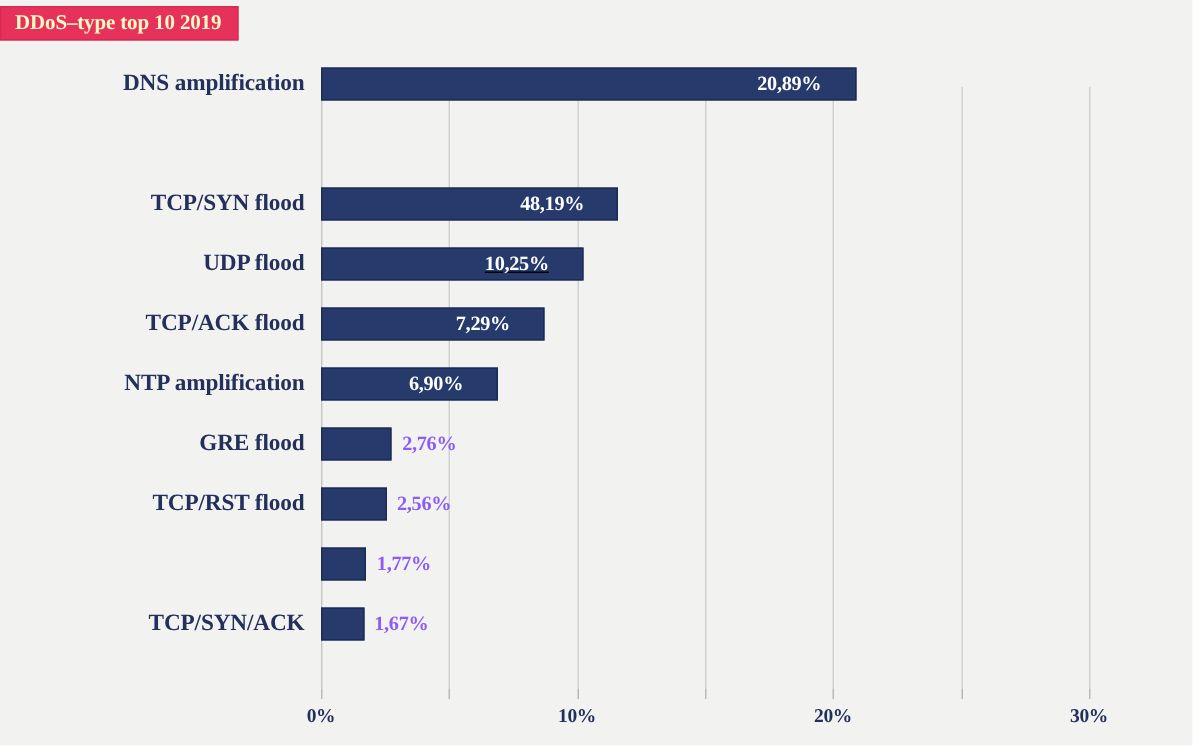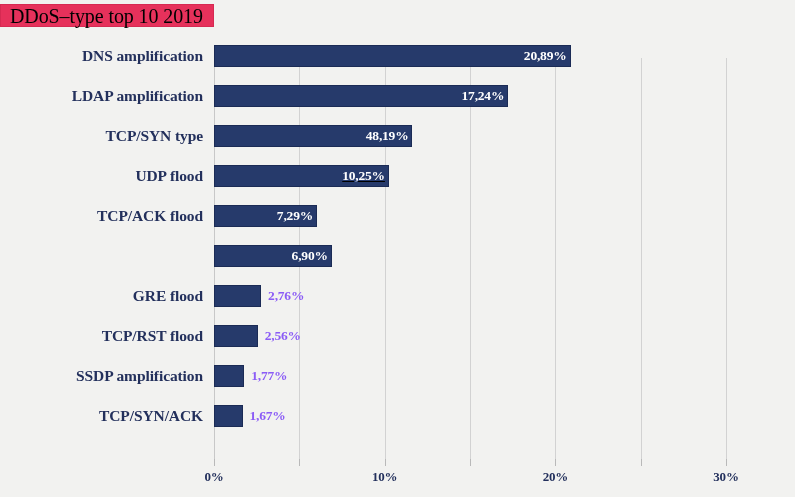--- a/index.html
+++ b/index.html
@@ -24,23 +24,23 @@
     height: 23px;
     padding: 0 10px 0 9px;
     background: #e6315b;
     border: 1px solid #d62a52;
     box-sizing: border-box;
     display: flex;
     align-items: center;
     z-index: 5;
   }
   #title-badge .title-text {
-    color: #000000;
-    font-size: 20px;
-    font-weight: normal;
+    color: #fef9c3;
+    font-size: 14px;
+    font-weight: bold;
     letter-spacing: -0.1px;
     white-space: nowrap;
     line-height: 1;
   }
 
   
   #plot {
     position: absolute;
     left: 0px;
     top: 36px;
@@ -117,21 +117,21 @@
     border: 1px solid #1b2b55;
     box-sizing: border-box;
     display: flex;
     align-items: center;
     justify-content: flex-end;
   }
   .bar-value-in {
     color: #ffffff;
     font-size: 13.5px;
     font-weight: bold;
-    padding-right: 3px;
+    padding-right: 22px;
     letter-spacing: -0.2px;
     white-space: nowrap;
     line-height: 1;
   }
   .bar-value-out {
     position: absolute;
     top: 9px;
     height: 22px;
     display: flex;
     align-items: center;
@@ -189,61 +189,55 @@
         <div class="tickmark" style="left: 726px;"></div>
       </div>
 
     <div id="rows">
         <div class="row" style="top: 0px;">
           <div class="cat-label">DNS amplification</div>
           <div class="bar" title="DNS amplification 20,89%" style="width: 356.523px;">
             <span class="bar-value-in">20,89%</span>
           </div>
         </div>
-        <div class="row" style="top: 40px;">
-          <div class="cat-label">LDAP amplification</div>
-          <div class="bar" title="LDAP amplification 17,24%" style="width: 294.229px;">
-            <span class="bar-value-in">17,24%</span>
-          </div>
-        </div>
         <div class="row" style="top: 80px;">
-          <div class="cat-label">TCP/SYN type</div>
+          <div class="cat-label">TCP/SYN flood</div>
           <div class="bar" title="TCP/SYN flood 11,63%" style="width: 198.485px;">
             <span class="bar-value-in">48,19%</span>
           </div>
         </div>
         <div class="row" style="top: 120px;">
           <div class="cat-label">UDP flood</div>
           <div class="bar" title="UDP flood 10,25%" style="width: 174.933px; text-decoration: underline;">
             <span class="bar-value-in">10,25%</span>
           </div>
         </div>
         <div class="row" style="top: 160px;">
           <div class="cat-label">TCP/ACK flood</div>
-          <div class="bar" title="TCP/ACK flood 7,29%" style="width: 103px;">
+          <div class="bar" title="TCP/ACK flood 7,29%" style="width: 149px;">
             <span class="bar-value-in">7,29%</span>
           </div>
         </div>
         <div class="row" style="top: 200px;">
+          <div class="cat-label">NTP amplification</div>
           <div class="bar" title="NTP amplification 6,90%" style="width: 117.76px;">
             <span class="bar-value-in">6,90%</span>
           </div>
         </div>
         <div class="row" style="top: 240px;">
           <div class="cat-label">GRE flood</div>
           <div class="bar" title="GRE flood 2,76%" style="width: 47.104px;"></div>
           <div class="bar-value-out" style="left: 268.104px;">2,76%</div>
         </div>
         <div class="row" style="top: 280px;">
           <div class="cat-label">TCP/RST flood</div>
           <div class="bar" title="TCP/RST flood 2,56%" style="width: 43.6907px;"></div>
           <div class="bar-value-out" style="left: 264.691px;">2,56%</div>
         </div>
         <div class="row" style="top: 320px;">
-          <div class="cat-label">SSDP amplification</div>
           <div class="bar" title="SSDP amplification 1,77%" style="width: 30.208px;"></div>
           <div class="bar-value-out" style="left: 251.208px;">1,77%</div>
         </div>
         <div class="row" style="top: 360px;">
           <div class="cat-label">TCP/SYN/ACK</div>
           <div class="bar" title="TCP/SYN/ACK 1,67%" style="width: 28.5013px;"></div>
           <div class="bar-value-out" style="left: 249.501px;">1,67%</div>
         </div>
       </div>
 

